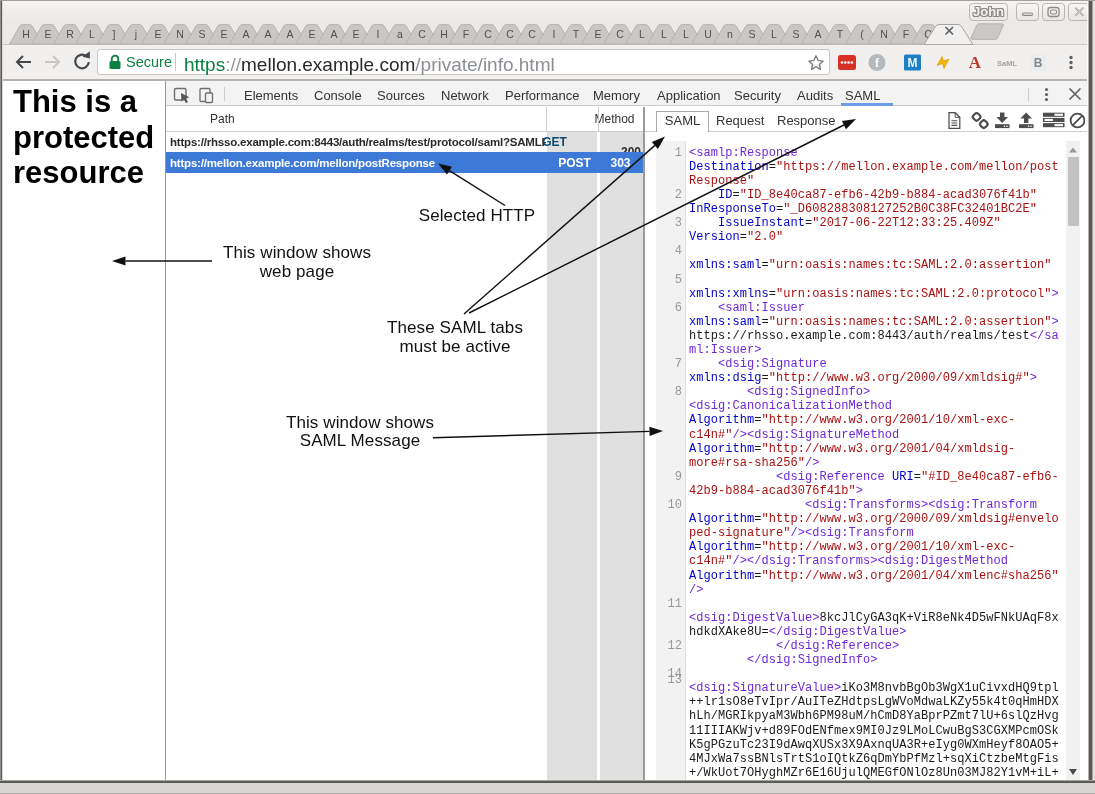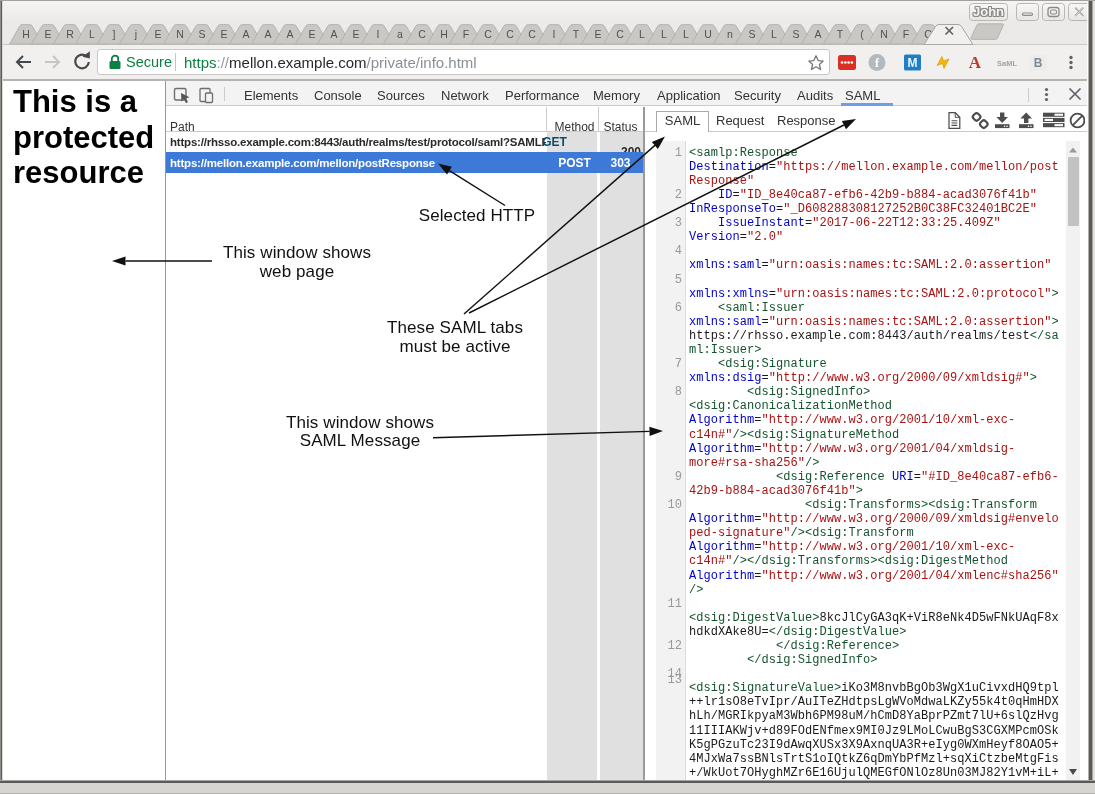--- a/index.html
+++ b/index.html
@@ -14,46 +14,46 @@
 .tbtn { position:absolute; top:3px; height:18px; border:1px solid #b9b7b4; border-radius:3.5px; background:linear-gradient(#f8f7f5,#e8e6e4); }
 #john { left:969px; width:39px; text-align:center; font-size:13px; font-weight:bold; color:#f3f2f0; line-height:16px;
   text-shadow:-1px 0 #8d8b88,1px 0 #8d8b88,0 -1px #8d8b88,0 1px #8d8b88,-1px -1px #8d8b88,1px 1px #8d8b88,-1px 1px #8d8b88,1px -1px #8d8b88; }
 
 #tabstrip { left:0; top:0; width:1095px; height:45px; }
 #tabbg { left:1px; top:22px; width:1086px; height:22px; background:#eceae8; }
 
 #toolbar { left:3px; top:44px; width:1084px; height:36px; background:#f1f0ee; border-top:1px solid #cbc9c6; }
 #toolbar-border { left:3px; top:79px; width:1084px; height:2px; background:#b5b3b0; }
 #omnibox { left:97px; top:49px; width:733px; height:26px; background:#fff; border:1px solid #c9c7c4; border-radius:3px; }
-.url { position:absolute; top:53.5px; font-size:15px; white-space:pre; }
+.url { position:absolute; top:53.5px; font-size:19px; white-space:pre; }
 
 #page { left:3px; top:81px; width:162px; height:699px; background:#fff; }
 #page h1 { position:absolute; left:10px; top:3px; font-family:Liberation Sans, sans-serif; font-size:31px; line-height:35.5px; font-weight:bold; color:#000; }
 #pagediv { left:165px; top:81px; width:1px; height:699px; background:#9a9896; }
 #dt-toolbar { left:166px; top:81px; width:921px; height:25px; background:#f3f3f3; border-bottom:1px solid #ccc; }
 .dtab { position:absolute; top:87.5px; font-size:13px; color:#333; }
 #saml-underline { left:841px; top:103px; width:52px; height:3px; background:#6f9ce8; }
 
 .colline { position:absolute; top:107px; width:1px; height:25px; background:#ccc; }
 #nethead { left:166px; top:107px; width:477px; height:25px; background:#fff; border-bottom:1px solid #ccc; }
 .stripe { position:absolute; top:132px; height:648px; background:#e0e0e0; }
-.hlabel { position:absolute; top:120px; font-size:12px; color:#333; }
+.hlabel { position:absolute; top:112px; font-size:12px; color:#333;margin-left:40px; }
 .rowtxt { position:absolute; font-size:12px; font-weight:bold; white-space:pre; }
 #row2 { left:166px; top:152px; width:477px; height:21px; background:#3d7ad8; }
 
 #splitter { left:643px; top:107px; width:2px; height:673px; background:#9a9a9a; }
 #subtabbar { left:645px; top:107px; width:442px; height:25px; background:#fff; }
 #subtab-border { left:645px; top:131px; width:442px; height:1px; background:#ccc; }
 #samlbox { left:656px; top:111px; width:53px; height:21px; background:#fff; border:1px solid #aaa; border-bottom:none; }
 .stab { position:absolute; top:113px; font-size:13px; color:#333; }
 #gutter { left:656px; top:141px; width:30px; height:639px; background:#f2f2f2; border-right:1px solid #ddd; }
 .gn { position:absolute; left:646px; width:36px; text-align:right; font-family:"Liberation Mono",monospace; font-size:12px; color:#999; line-height:14.1px; }
 #code { left:689px; top:145.7px; width:380px; font-family:"Liberation Mono",monospace; font-size:12px; line-height:14.1px; letter-spacing:0.05px; white-space:pre; color:#1a1a1a; }
 #code i { font-style:normal; }
-.ct { color:#14532d; } .ca { color:#0000cc; } .cs { color:#aa1111; } .cp { color:#1a1a1a; }
+.ct { color:#6d28d9; } .ca { color:#0000cc; } .cs { color:#aa1111; } .cp { color:#1a1a1a; }
 
 #sbtrack { left:1066px; top:141px; width:14px; height:639px; background:#f1f1f1; }
 #sbthumb { left:1067.5px; top:157px; width:11px; height:69px; background:#c2c2c2; border-radius:1px; }
 
 .ann { z-index:50; position:absolute; font-size:17px; color:#111; text-align:center; line-height:18.7px; letter-spacing:0.1px; }
 #overlay { z-index:50; left:0; top:0; width:1095px; height:794px; pointer-events:none; }
 </style></head>
 <body>
 <div class="abs" id="titlebar"></div>
 <div class="abs" id="frame-top"></div>

